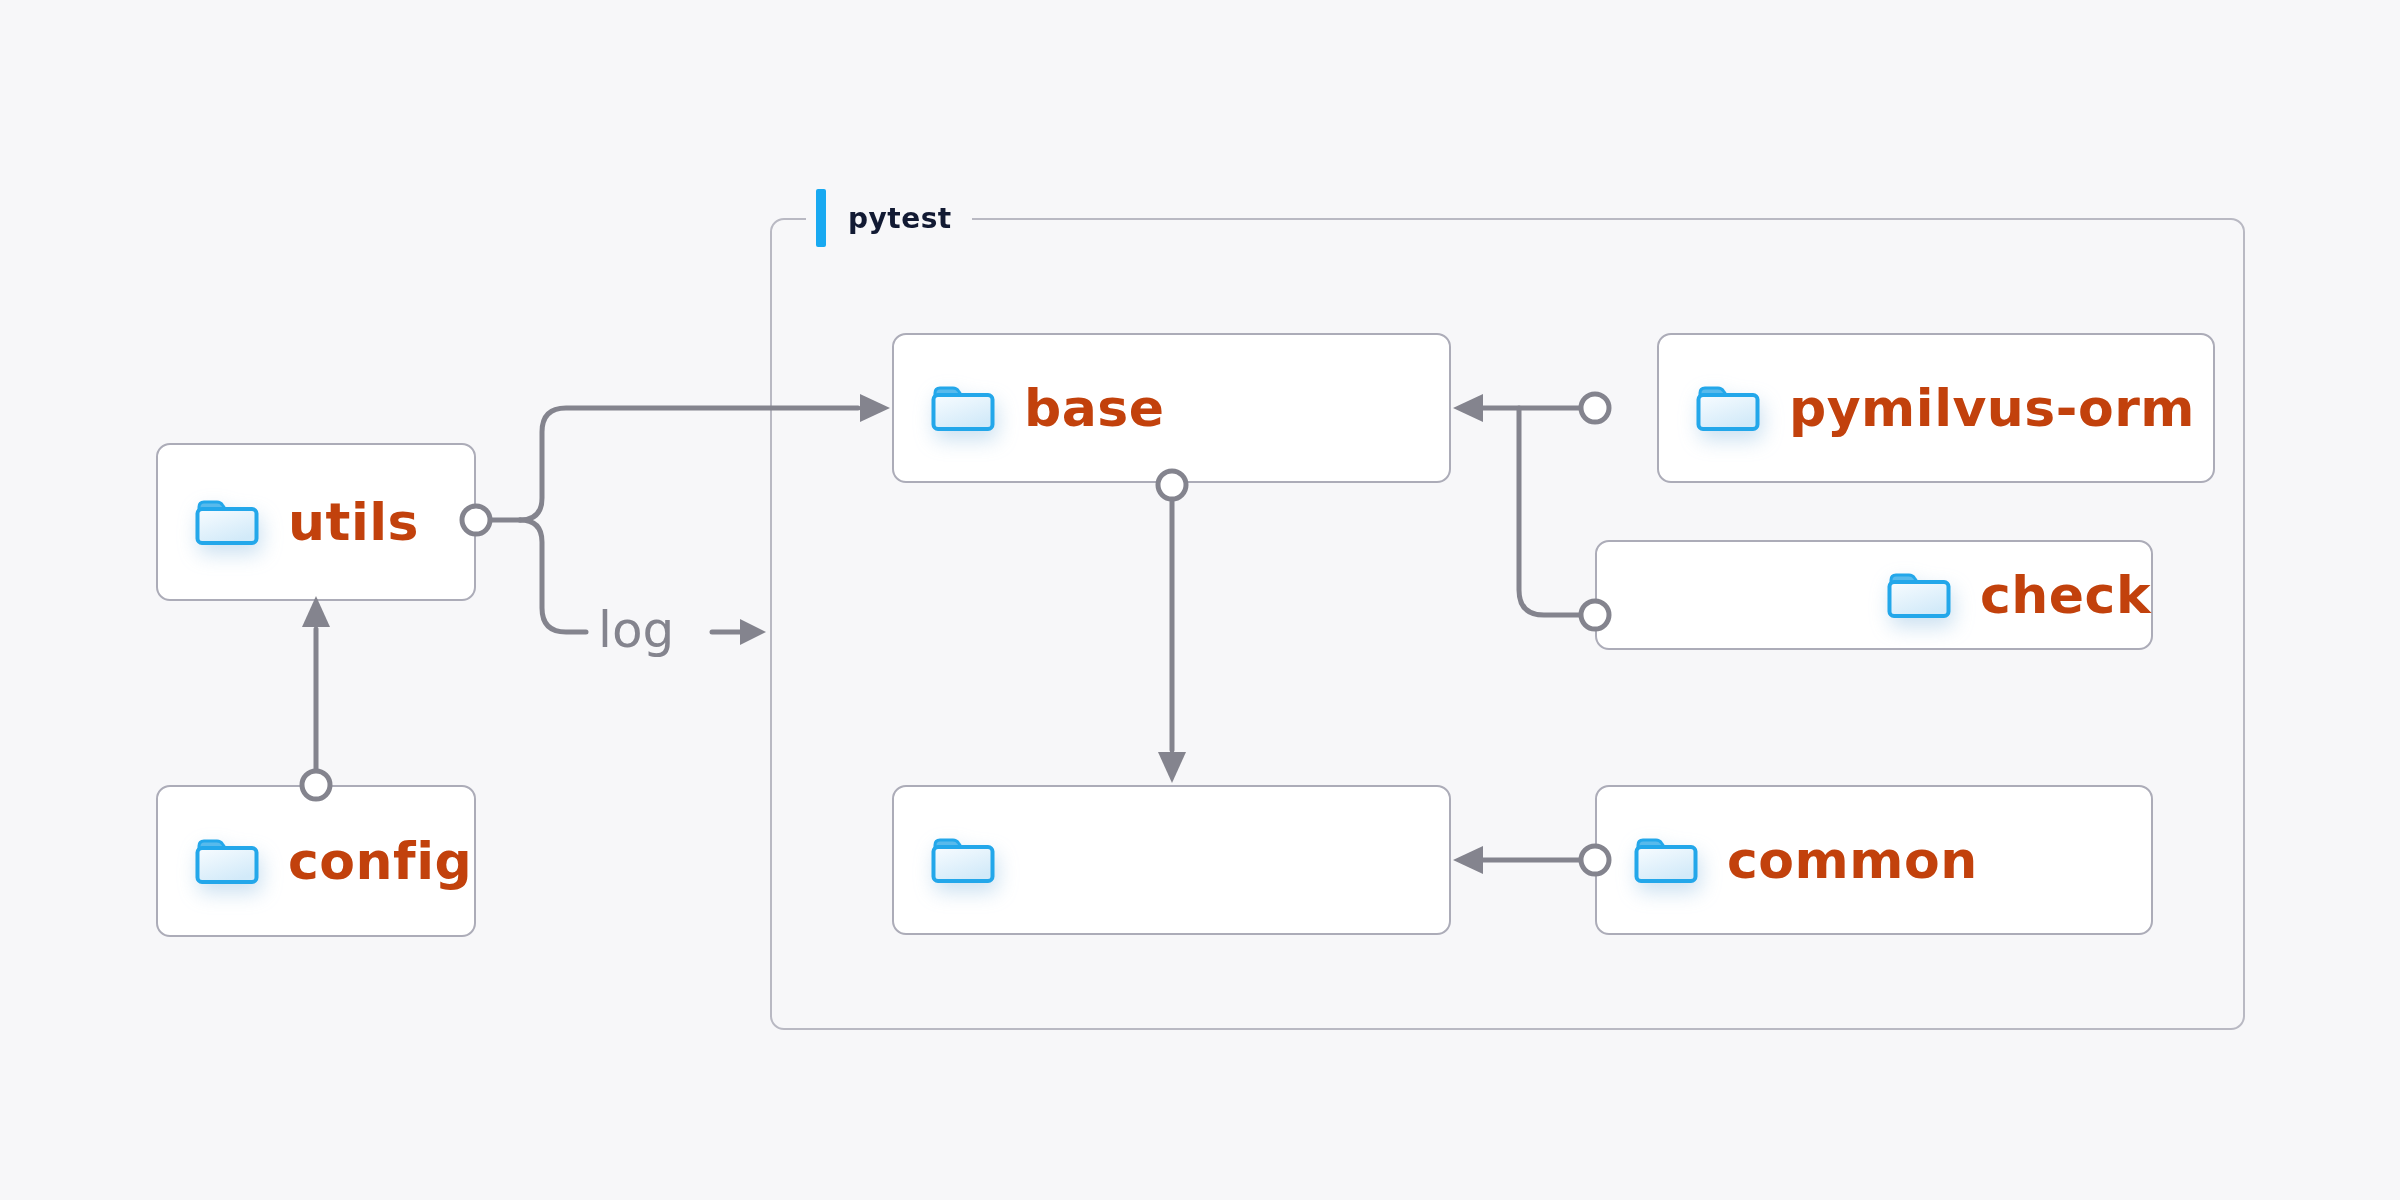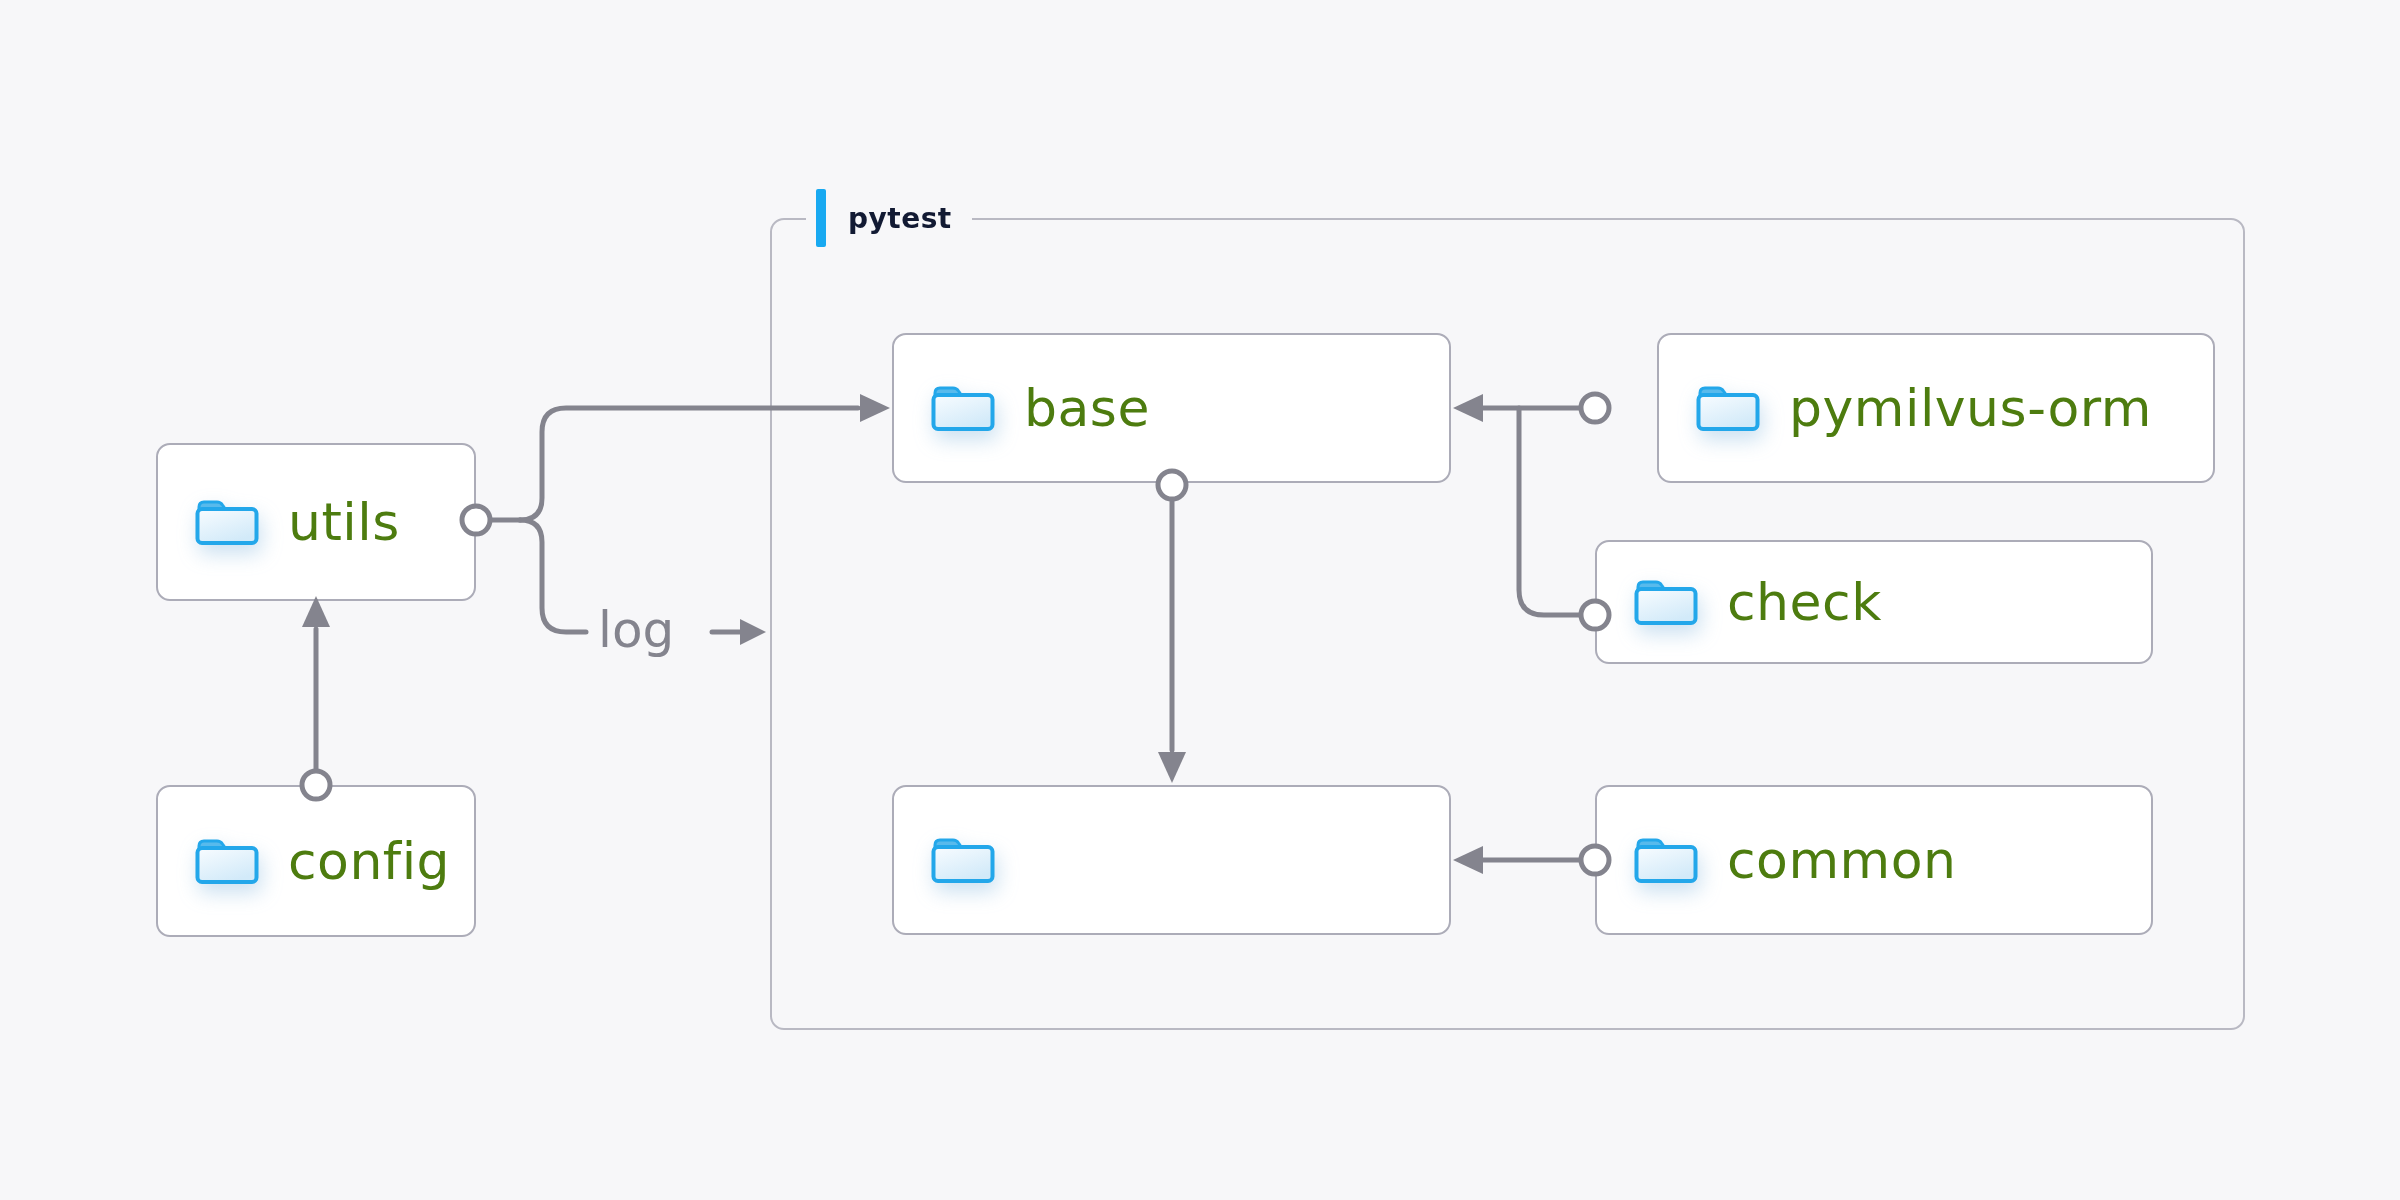--- a/index.html
+++ b/index.html
@@ -19,32 +19,32 @@
     border: 2px solid #ACACB8;
     border-radius: 14px;
     display: flex;
     align-items: center;
     padding-left: 36px;
     gap: 28px;
     z-index: 3;
   }
   .node .label {
     font-size: 52px;
-    font-weight: 400;
-    color: #4d7c0f;
+    font-weight: 700;
+    color: #c2410c;
     letter-spacing: 0.5px;
     white-space: nowrap;
   }
   .folder { filter: drop-shadow(3px 9px 10px rgba(110,170,215,0.35)); flex: 0 0 auto; }
 
   #node-utils     { left: 156px;  top: 443px; width: 320px; height: 158px; }
   #node-config    { left: 156px;  top: 785px; width: 320px; height: 152px; }
   #node-base      { left: 892px;  top: 333px; width: 559px; height: 150px; }
   #node-pymilvus  { left: 1657px; top: 333px; width: 558px; height: 150px; }
-  #node-check     { left: 1595px; top: 540px; width: 558px; height: 124px; }
+  #node-check     { left: 1595px; top: 540px; width: 558px; height: 110px; justify-content: flex-end; }
   #node-testcases { left: 892px;  top: 785px; width: 559px; height: 150px; }
   #node-common    { left: 1595px; top: 785px; width: 558px; height: 150px; }
 
   
   .group-box {
     position: absolute;
     left: 770px; top: 218px;
     width: 1475px; height: 812px;
     box-sizing: border-box;
     border: 2px solid #B9B9C3;

